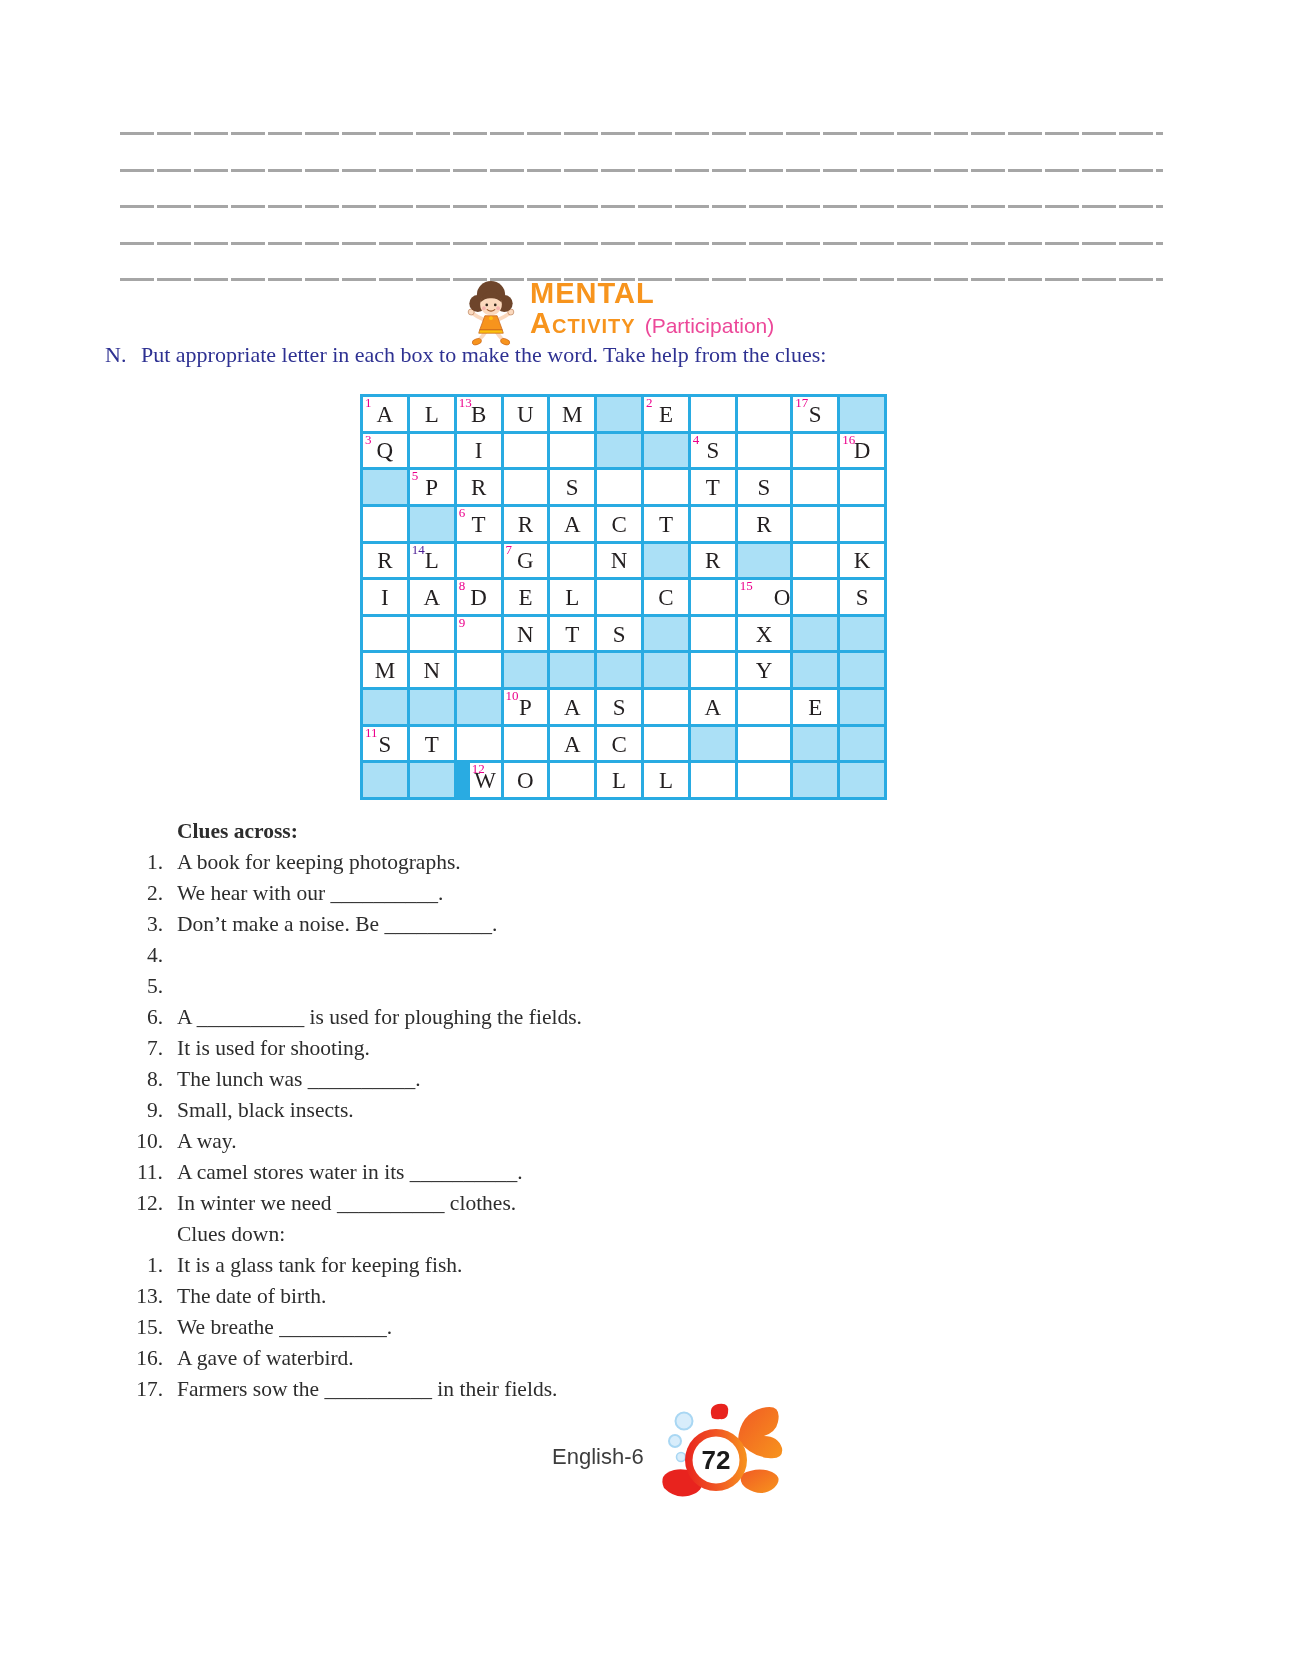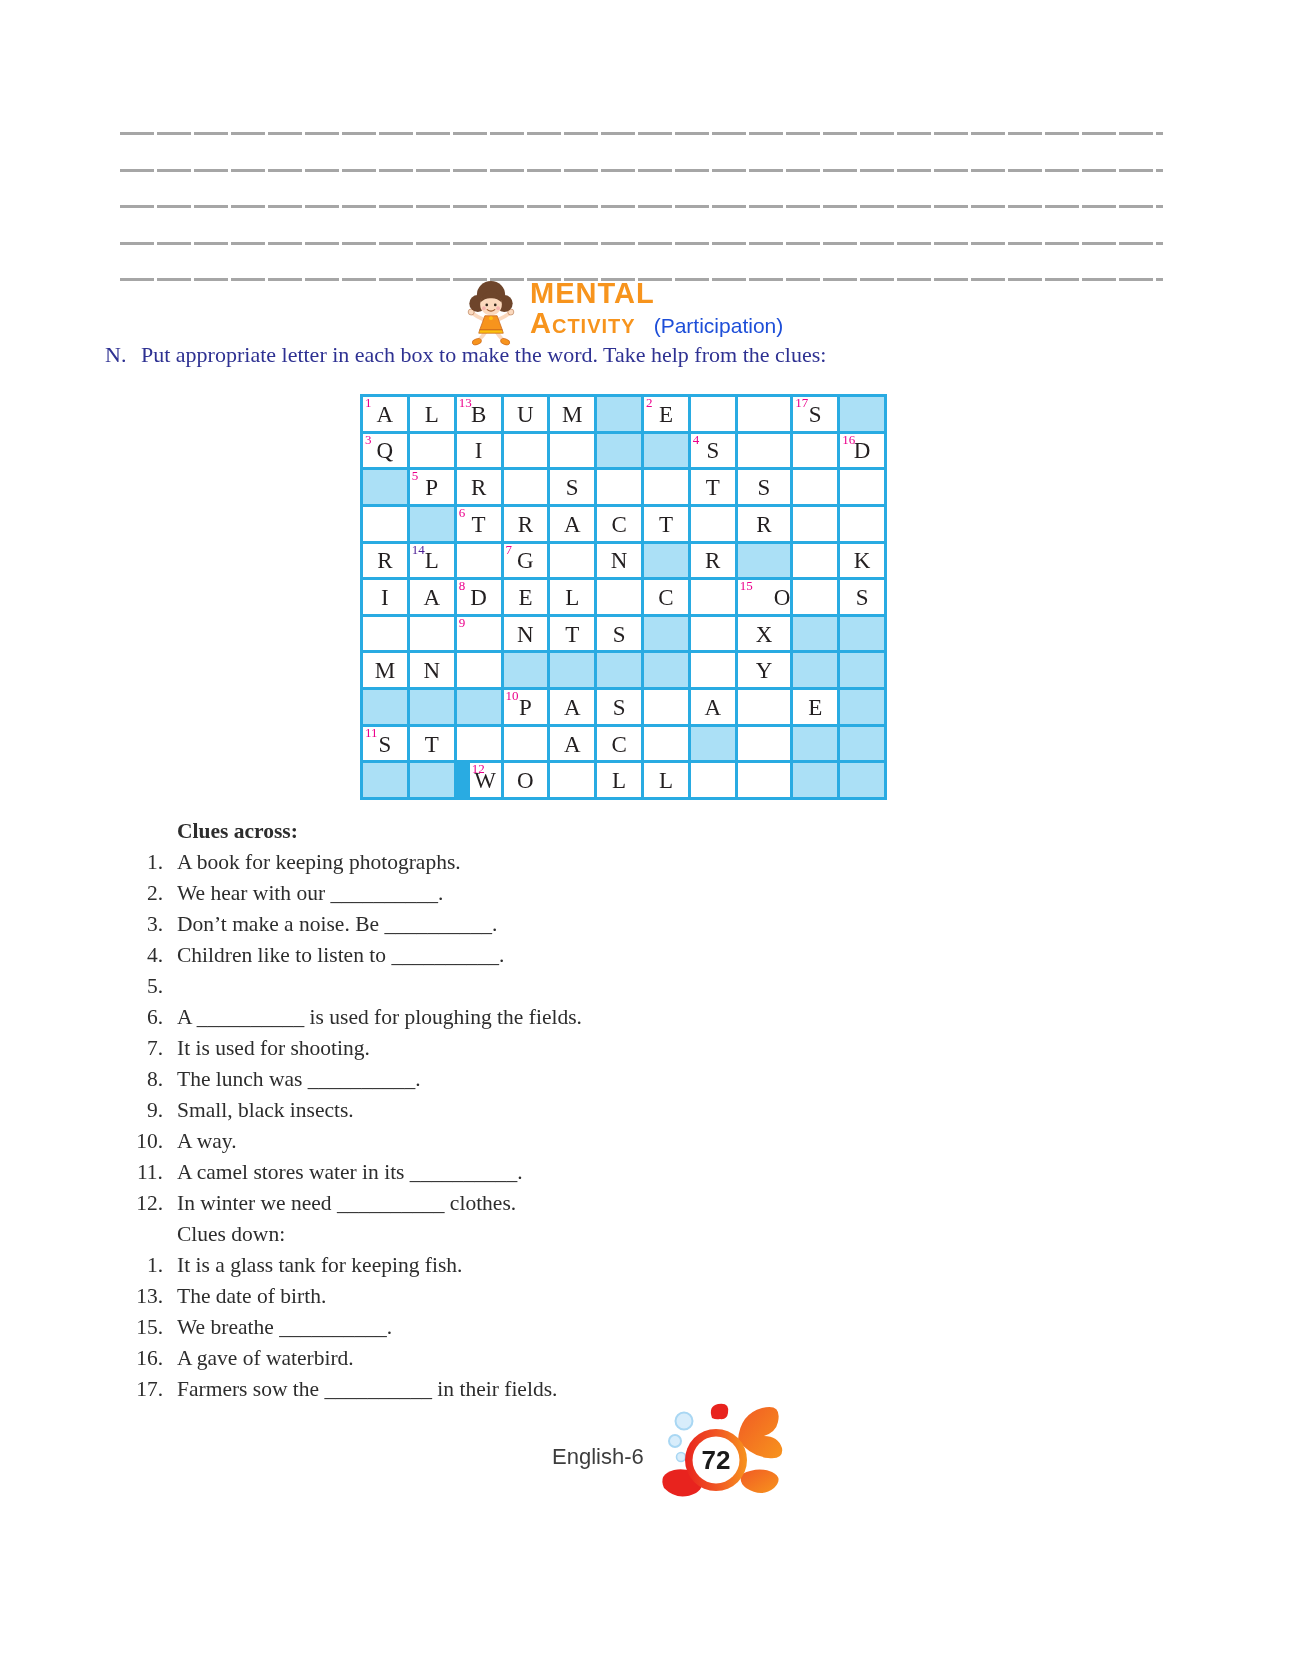--- a/index.html
+++ b/index.html
@@ -81,21 +81,21 @@
       <circle cx="27.5" cy="31" r="2" fill="#f6b3ae"></circle>
       <circle cx="42.5" cy="31" r="2" fill="#f6b3ae"></circle>
       <path d="M31,32.5 Q35,35.5 39,32.5" stroke="#a05a2c" stroke-width="1.2" fill="none" stroke-linecap="round"></path>
 
       <path d="M28.5,39 L41.5,39 L47,54 L23,54 Z" fill="#f7941d" stroke="#c8651a" stroke-width="0.8"></path>
       <path d="M23,54 L47,54 L48,57.5 L22,57.5 Z" fill="#fdc10e" stroke="#c8651a" stroke-width="0.8"></path>
       <circle cx="35" cy="41.5" r="2" fill="#fdc10e"></circle>
     </svg>
     <div id="header-text">
       <div class="title-mental" style="color: rgb(247, 148, 29);">MENTAL</div>
-      <div class="title-activity" style="color: rgb(247, 148, 29);"><span>Activity</span> <span class="participation" style="color: #1d4ed8; margin-left: 9px;">(Participation)</span></div>
+      <div class="title-activity" style="color: rgb(247, 148, 29);"><span>Activity</span> <span class="participation" style="color: #ec4899;">(Participation)</span></div>
     </div>
   </div>
 
   <div id="question" style="color: rgb(46, 49, 146);">
     <span class="qlabel">N.</span><span>Put appropriate letter in each box to make the word. Take help from the clues:</span>
   </div>
 
   <div id="grid" style="background: rgb(41, 171, 226);">
       <div class="cell" style="background: rgb(255, 255, 255);">
         <span class="num" style="color: rgb(236, 0, 140);">1</span>
@@ -359,21 +359,20 @@
       <div class="clue-row">
         <span class="clue-num">2.</span>
         <span class="clue-text">We hear with our __________.</span>
       </div>
       <div class="clue-row">
         <span class="clue-num">3.</span>
         <span class="clue-text">Don’t make a noise. Be __________.</span>
       </div>
       <div class="clue-row">
         <span class="clue-num">4.</span>
-        <span class="clue-text">Children like to listen to __________.</span>
       </div>
       <div class="clue-row">
         <span class="clue-num">5.</span>
       </div>
       <div class="clue-row">
         <span class="clue-num">6.</span>
         <span class="clue-text">A __________ is used for ploughing the fields.</span>
       </div>
       <div class="clue-row">
         <span class="clue-num">7.</span>

